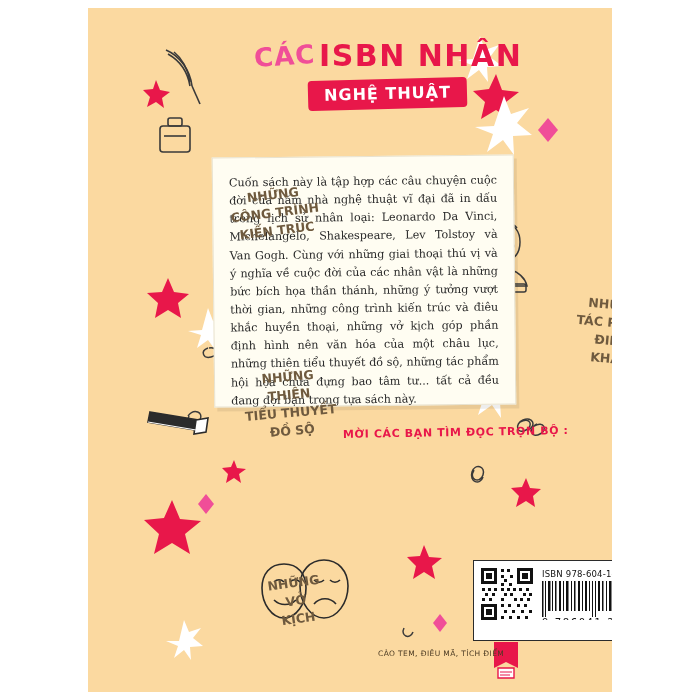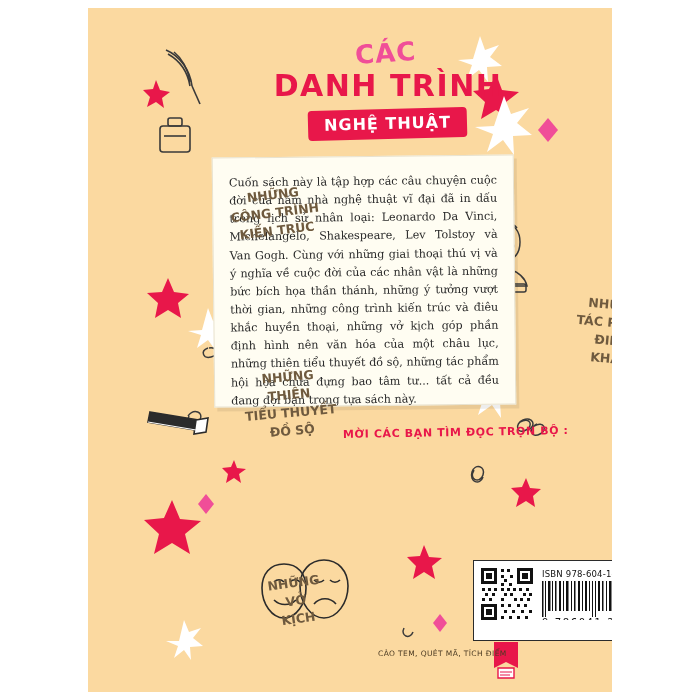--- a/index.html
+++ b/index.html
@@ -305,21 +305,21 @@
     </g>
 
     <g fill="#f04e98">
       <path d="M460 110 l10 12 -10 12 -10 -12z"></path>
       <path d="M118 486 l8 10 -8 10 -8 -10z"></path>
       <path d="M352 606 l7 9 -7 9 -7 -9z"></path>
     </g>
   </svg>
 
   <div id="title-block">
-    <span id="title-cac">CÁC</span><span id="title-main">DANH TRÌNH</span>
+    <span id="title-cac">CÁC</span><span id="title-main">ISBN NHÂN</span>
     <div id="title-sub-wrap">
       <span id="title-sub">NGHỆ THUẬT</span>
     </div>
   </div>
 
   <div id="paper-note">
     <div id="paper-note-inner">
       <p id="blurb-text">Cuốn sách này là tập hợp các câu chuyện cuộc đời của năm nhà nghệ thuật vĩ đại đã in dấu trong lịch sử nhân loại: Leonardo Da Vinci, Michelangelo, Shakespeare, Lev Tolstoy và Van Gogh. Cùng với những giai thoại thú vị và ý nghĩa về cuộc đời của các nhân vật là những bức bích họa thần thánh, những ý tưởng vượt thời gian, những công trình kiến trúc và điêu khắc huyền thoại, những vở kịch góp phần định hình nên văn hóa của một châu lục, những thiên tiểu thuyết đồ sộ, những tác phẩm hội họa chứa đựng bao tâm tư... tất cả đều đang đợi bạn trong tựa sách này.</p>
     </div>
   </div>
@@ -451,15 +451,15 @@
     <div id="ean-number">9 786041 229556</div>
   </div>
   <div id="barcode-blank-strip"></div>
 
   <svg id="publisher-logo" viewBox="0 0 36 42">
     <path d="M6 4 L30 4 L30 30 L18 24 L6 30 Z" fill="#e8174a"></path>
     <path d="M10 30 L26 30 L26 40 L10 40 Z" fill="#ffffff" stroke="#e8174a" stroke-width="1.4"></path>
     <path d="M12 34 L24 34 M12 37 L22 37" stroke="#e8174a" stroke-width="1"></path>
   </svg>
 
-  <div id="scan-caption">CÀO TEM, QUÉT MÃ, TÍCH ĐIỂM</div>
+  <div id="scan-caption">CÀO TEM, ĐIÊU MÃ, TÍCH ĐIỂM</div>
 
 </div>
 
 </body></html>

